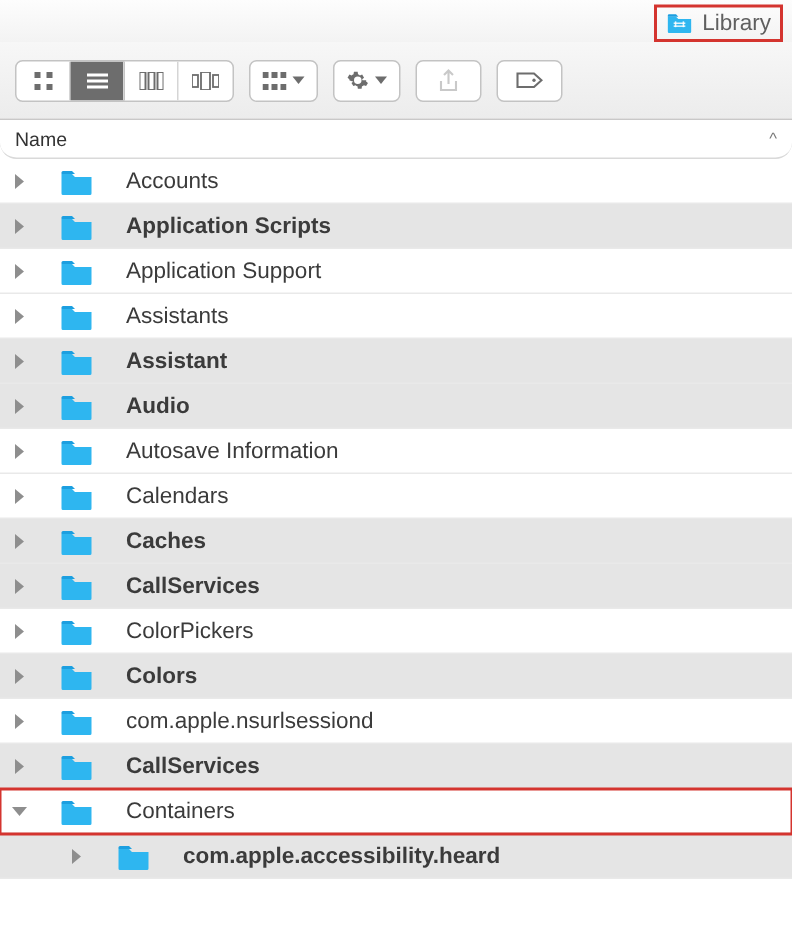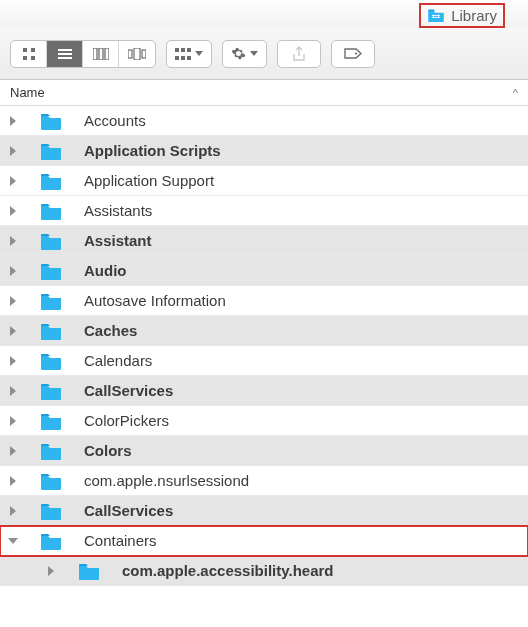--- a/index.html
+++ b/index.html
@@ -10,21 +10,21 @@
     color: #3a3a3a;
     background: #ffffff;
     overflow: hidden;
   }
   
   .titlebar {
     height: 28px;
     display: flex;
     align-items: center;
     justify-content: flex-end;
-    padding-right: 23px;
+    padding-right: 6px;
     background: linear-gradient(#fdfdfd, #f3f3f3);
   }
   .title-hit {
     display: inline-flex;
     align-items: center;
     gap: 6px;
     padding: 2px 6px;
     border: 2px solid #d4342f;
     position: relative;
     top: 1px;
@@ -92,20 +92,21 @@
   .list-header {
     height: 26px;
     display: flex;
     align-items: center;
     justify-content: space-between;
     padding: 0 10px;
     border-bottom: 1px solid #d9d9d9;
     background: #ffffff;
     font-size: 13px;
     color: #333;
+    border-radius: 11px;
   }
   .list-header .caret {
     font-size: 11px;
     color: #7a7a7a;
   }
   
   .list { }
   .row {
     height: 30px;
     display: flex;
@@ -336,44 +337,44 @@
         <span class="tri-right"></span>
       </span>
       <span class="folder">
   <svg class="folder-svg" width="22" height="18" viewBox="0 0 22 18">
     <path d="M1 4 h7 l2 2 h11 v11 a1 1 0 0 1 -1 1 h-18 a1 1 0 0 1 -1 -1 z" fill="#2EB6F0"></path>
     <path d="M1 3 a1 1 0 0 1 1 -1 h6 l2 2 h-9 z" fill="#1C9FE0"></path>
   </svg>
 </span>
       <span class="fname">Autosave Information</span>
     </div>
+    <div class="row">
+      <span class="disclosure">
+        <span class="tri-right"></span>
+      </span>
+      <span class="folder">
+  <svg class="folder-svg" width="22" height="18" viewBox="0 0 22 18">
+    <path d="M1 4 h7 l2 2 h11 v11 a1 1 0 0 1 -1 1 h-18 a1 1 0 0 1 -1 -1 z" fill="#2EB6F0"></path>
+    <path d="M1 3 a1 1 0 0 1 1 -1 h6 l2 2 h-9 z" fill="#1C9FE0"></path>
+  </svg>
+</span>
+      <span class="fname">Calendars</span>
+    </div>
     <div class="row alt">
       <span class="disclosure">
         <span class="tri-right"></span>
       </span>
       <span class="folder">
   <svg class="folder-svg" width="22" height="18" viewBox="0 0 22 18">
     <path d="M1 4 h7 l2 2 h11 v11 a1 1 0 0 1 -1 1 h-18 a1 1 0 0 1 -1 -1 z" fill="#2EB6F0"></path>
     <path d="M1 3 a1 1 0 0 1 1 -1 h6 l2 2 h-9 z" fill="#1C9FE0"></path>
   </svg>
 </span>
       <span class="fname">Caches</span>
     </div>
-    <div class="row">
-      <span class="disclosure">
-        <span class="tri-right"></span>
-      </span>
-      <span class="folder">
-  <svg class="folder-svg" width="22" height="18" viewBox="0 0 22 18">
-    <path d="M1 4 h7 l2 2 h11 v11 a1 1 0 0 1 -1 1 h-18 a1 1 0 0 1 -1 -1 z" fill="#2EB6F0"></path>
-    <path d="M1 3 a1 1 0 0 1 1 -1 h6 l2 2 h-9 z" fill="#1C9FE0"></path>
-  </svg>
-</span>
-      <span class="fname">Calendars</span>
-    </div>
     <div class="row alt">
       <span class="disclosure">
         <span class="tri-right"></span>
       </span>
       <span class="folder">
   <svg class="folder-svg" width="22" height="18" viewBox="0 0 22 18">
     <path d="M1 4 h7 l2 2 h11 v11 a1 1 0 0 1 -1 1 h-18 a1 1 0 0 1 -1 -1 z" fill="#2EB6F0"></path>
     <path d="M1 3 a1 1 0 0 1 1 -1 h6 l2 2 h-9 z" fill="#1C9FE0"></path>
   </svg>
 </span>

